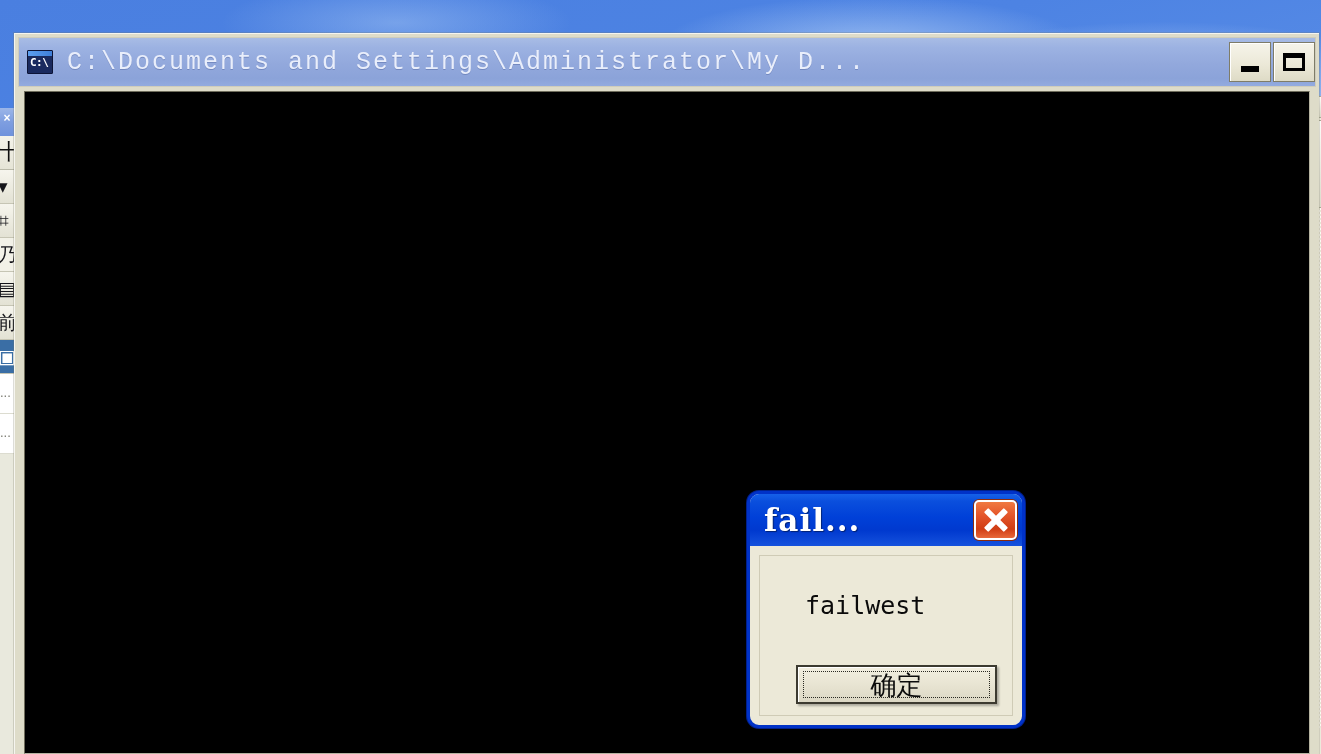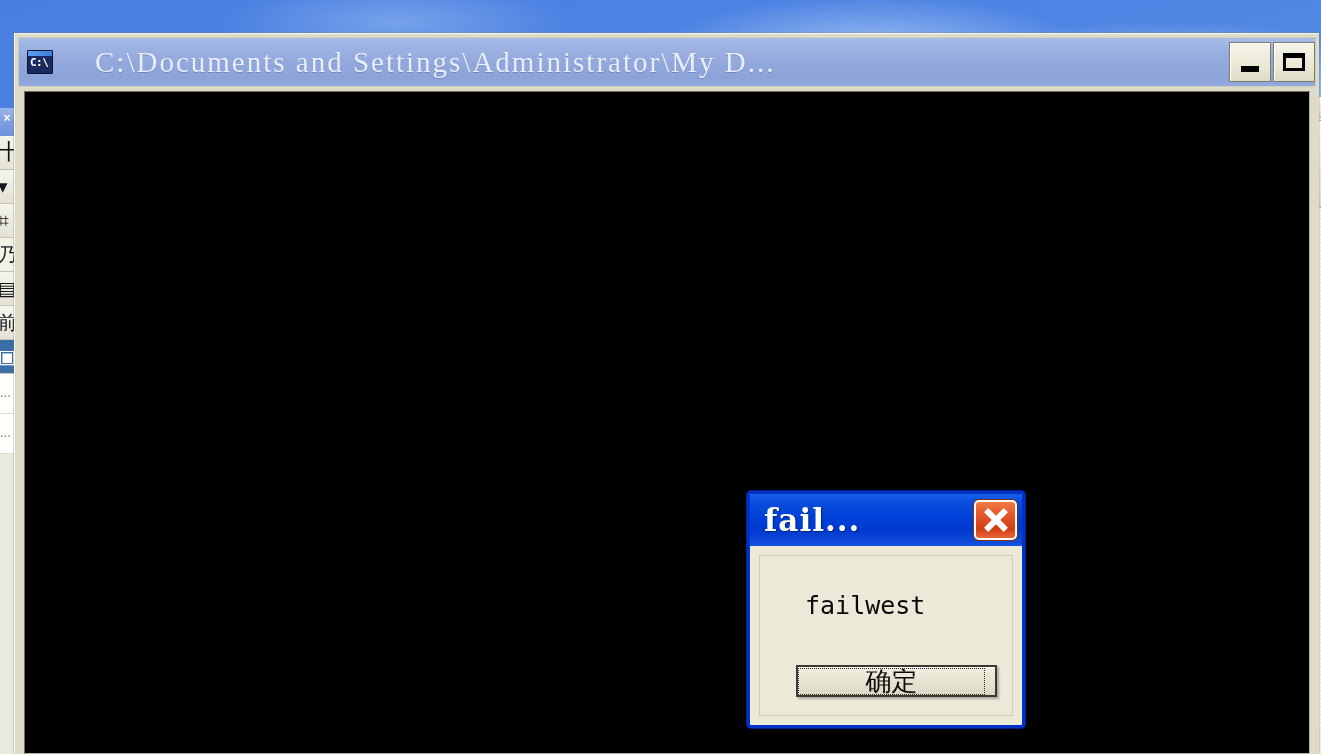--- a/index.html
+++ b/index.html
@@ -177,29 +177,28 @@
     left: 2px; top: 6px;
     color: #ffffff;
     font-family: "DejaVu Sans Mono", monospace;
     font-size: 11px;
     font-weight: bold;
     line-height: 12px;
     letter-spacing: -0.5px;
   }
 
   #titlebar-text {
-    font-family: Liberation Serif, serif;
-    font-size: 29px;
+    font-family: Liberation Mono, monospace;
+    font-size: 25px;
     letter-spacing: 2px;
     color: #e9eefb;
     white-space: nowrap;
     overflow: hidden;
     flex: 1 1 auto;
     text-shadow: 0 1px 0 rgba(60,80,140,0.35);
-    margin-left: 28px;
   }
 
   #window-controls {
     display: flex;
     align-items: center;
     flex: 0 0 auto;
     padding-right: 0;
     height: 100%;
   }
   .winbtn {
@@ -242,21 +241,21 @@
 
   
   #dialog {
     position: absolute;
     left: 747px;
     top: 491px;
     width: 278px;
     height: 237px;
     background: #ece9d8;
     border: 3px solid #0032c8;
-    border-radius: 4px;
+    border-radius: 12px;
     box-shadow: 0 0 0 1px #00208c;
     display: flex;
     flex-direction: column;
     overflow: hidden;
   }
 
   #dialog-titlebar {
     height: 52px;
     flex: 0 0 auto;
     background: linear-gradient(to bottom,
@@ -317,27 +316,27 @@
     font-size: 25px;
     color: #0a0a0a;
     white-space: nowrap;
   }
 
   #dialog-ok-button {
     position: absolute;
     left: 36px;
     top: 109px;
     width: 201px;
-    height: 32px;
+    height: 39px;
     background: linear-gradient(to bottom, #f2efe0 0%, #e7e3d1 55%, #dbd7c4 100%);
     border: 2px solid #3c3a30;
     box-shadow: inset 1px 1px 0 #ffffff, 2px 2px 2px rgba(0,0,0,0.28);
     display: flex;
     align-items: center;
-    justify-content: flex-start;
+    justify-content: center;
   }
   #dialog-ok-inner {
     width: 187px;
     height: 27px;
     border: 1px dotted #2a2a22;
     display: flex;
     align-items: center;
     justify-content: center;
   }
   #dialog-ok-label {

